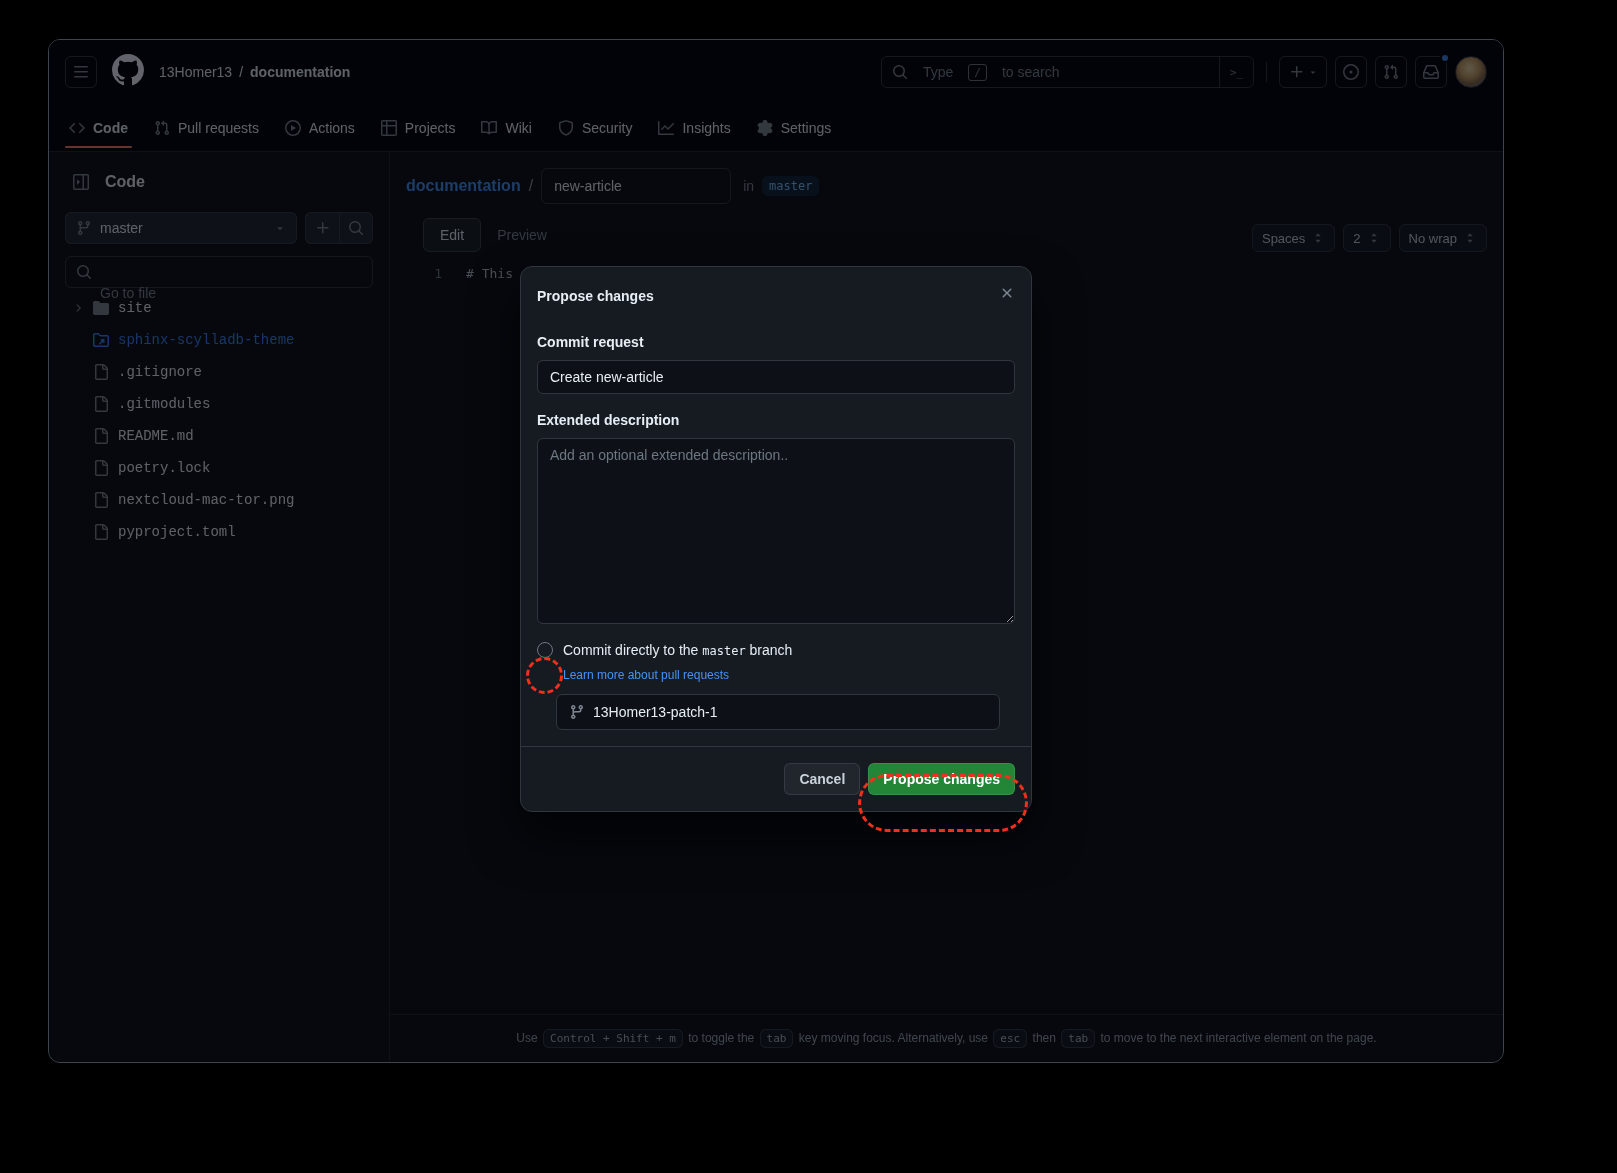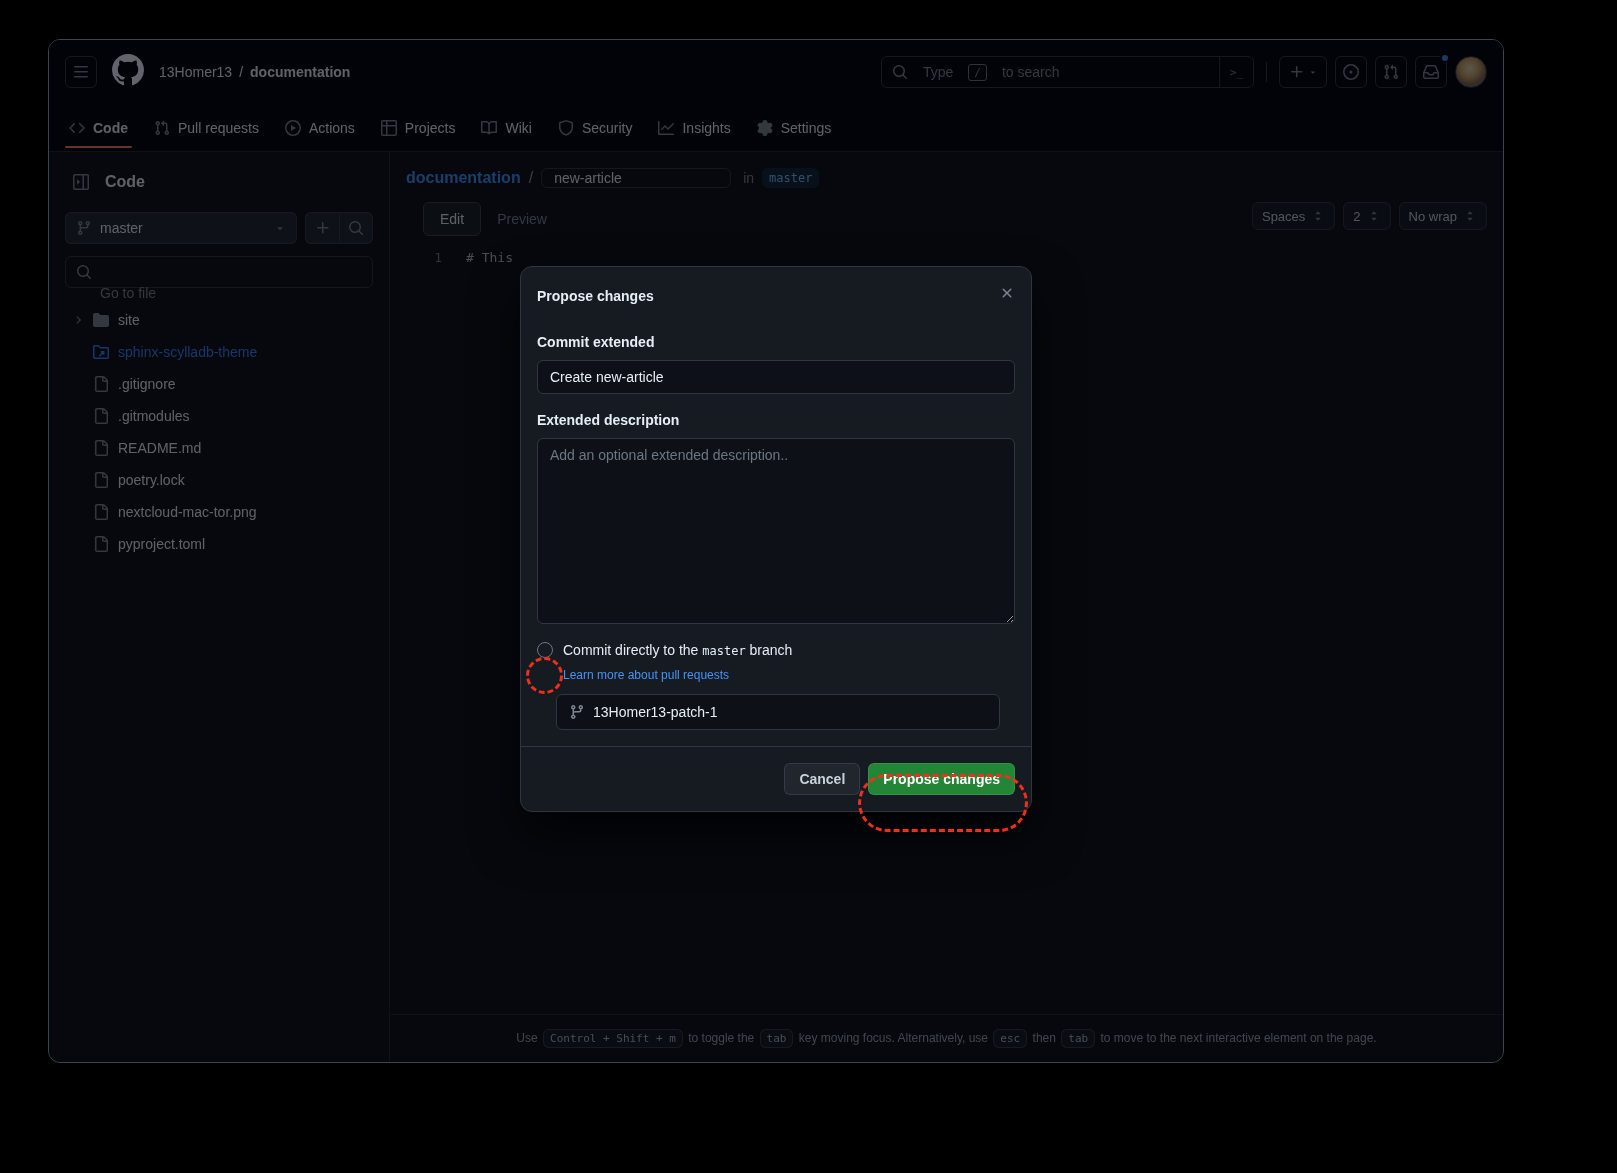--- a/index.html
+++ b/index.html
@@ -68,45 +68,45 @@
           overflow:hidden; background:#21262d; }
   .pair > div { width:33px; height:30px; display:flex; align-items:center; justify-content:center;
                 color:#7d8590; cursor:pointer; }
   .pair > div + div { border-left:1px solid rgba(240,246,252,0.1); }
   .goto { margin-top:12px; height:32px; border:1px solid #30363d; border-radius:6px;
           display:flex; align-items:center; gap:8px; padding:0 10px; color:#7d8590; background:transparent; }
   .goto input { flex:1; background:transparent; border:none; outline:none; color:#e6edf3;
                 font-size:14px; font-family:inherit;margin-top:42px; }
   .goto input::placeholder { color:#7d8590; }
   .goto svg { flex:none; }
-  .tree { margin-top:16px; display:flex; flex-direction:column; }
+  .tree { margin-top:4px; display:flex; flex-direction:column;font-family:Liberation Mono, monospace; }
   .trow { display:flex; align-items:center; height:32px; padding-left:4px; border-radius:6px;
           font-size:14px; color:#e6edf3; cursor:pointer; }
   .trow .tw { width:18px; display:flex; align-items:center; justify-content:center;
               color:#7d8590; flex:none; }
   .trow .ticon { width:16px; margin:0 9px 0 6px; display:flex; color:#7d8590; flex:none; }
   .trow.submodule .ticon, .trow.submodule .tname { color:#3b82f6; }
 
   
   .main { flex:1; display:flex; flex-direction:column; padding:16px 16px 0; min-width:0; }
   .row1 { display:flex; align-items:center; gap:8px; }
   .bc-repo { color:#4493f8; font-weight:600; font-size:16px; cursor:pointer; }
   .bc-sep { color:#8b949e; font-size:16px; }
-  .fn-input { width:190px; height:20px; background:#0d1117; border:1px solid #30363d;
+  .fn-input { width:190px; height:36px; background:#0d1117; border:1px solid #30363d;
               border-radius:6px; color:#e6edf3; padding:0 12px; font-size:14px; font-family:inherit; }
   .in-word { color:#7d8590; font-size:14px; margin-left:4px; }
   .branch-badge { font-family:"DejaVu Sans Mono",monospace; font-size:12px; color:#79c0ff;
                   background:rgba(56,139,253,0.15); border-radius:6px; padding:3px 7px; cursor:pointer; }
   .row1-actions { margin-left:auto; display:flex; gap:8px; }
   .btn { height:32px; padding:0 14px; border-radius:6px; font-size:14px; font-weight:600;
          cursor:pointer; border:1px solid rgba(240,246,252,0.1); font-family:inherit; }
   .btn-secondary { background:#21262d; color:#c9d1d9; }
   .btn-green { background:#238636; color:#ffffff; }
 
-  .row2 { display:flex; align-items:flex-start; margin-top:14px;padding-left:17px; }
+  .row2 { display:flex; align-items:flex-end; margin-top:14px;padding-left:17px; }
   .seg-edit { height:34px; padding:0 16px; display:flex; align-items:center;
               background:rgba(177,186,196,0.08); border:1px solid #3d444d; border-radius:6px;
               font-size:14px; cursor:pointer; }
   .seg-preview { height:34px; padding:0 16px; display:flex; align-items:center;
                  color:#7d8590; font-size:14px; cursor:pointer; }
   .row2-right { margin-left:auto; display:flex; gap:8px; }
   .select { height:28px; border:1px solid #30363d; border-radius:6px;
             background:rgba(110,118,129,0.1); color:#c9d1d9; font-size:13px; display:flex;
             align-items:center; gap:6px; padding:0 9px; cursor:pointer; font-family:inherit; }
   .select svg { width:14px; height:14px; color:#7d8590; }
@@ -511,21 +511,21 @@
       <button class="dlg-close">
         <span>
             <svg class="oi" viewBox="0 0 16 16">
               <path d="M3.72 3.72a.75.75 0 0 1 1.06 0L8 6.94l3.22-3.22a.749.749 0 0 1 1.275.326.749.749 0 0 1-.215.734L9.06 8l3.22 3.22a.749.749 0 0 1-.326 1.275.749.749 0 0 1-.734-.215L8 9.06l-3.22 3.22a.751.751 0 0 1-1.042-.018.751.751 0 0 1-.018-1.042L6.94 8 3.72 4.78a.75.75 0 0 1 0-1.06Z"></path>
             </svg>
           </span>
       </button>
     </div>
 
     <div class="dlg-body">
-      <div class="f-label">Commit extended</div>
+      <div class="f-label">Commit request</div>
       <input class="text-input" value="Create new-article" style="">
 
       <div class="f-label mt16">Extended description</div>
       <textarea class="textarea" placeholder="Add an optional extended description.." style=""></textarea>
 
       <div class="radios">
         <div class="radio-row">
           <span class="radio"></span>
           <span><span>Commit directly to the </span><span class="mono-sm">master</span><span> branch</span></span>
         </div>

